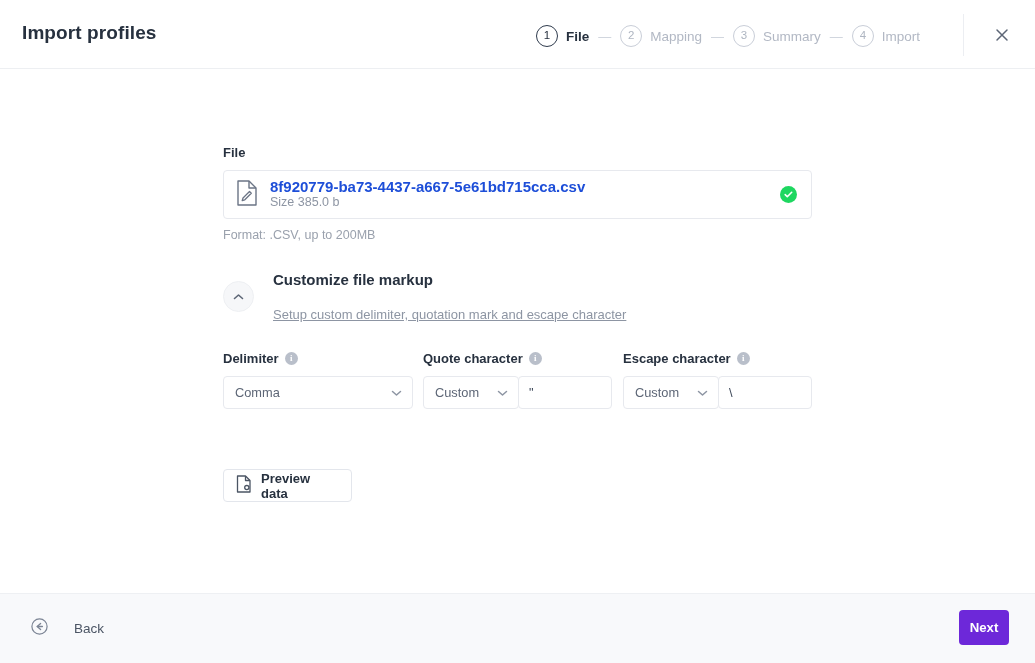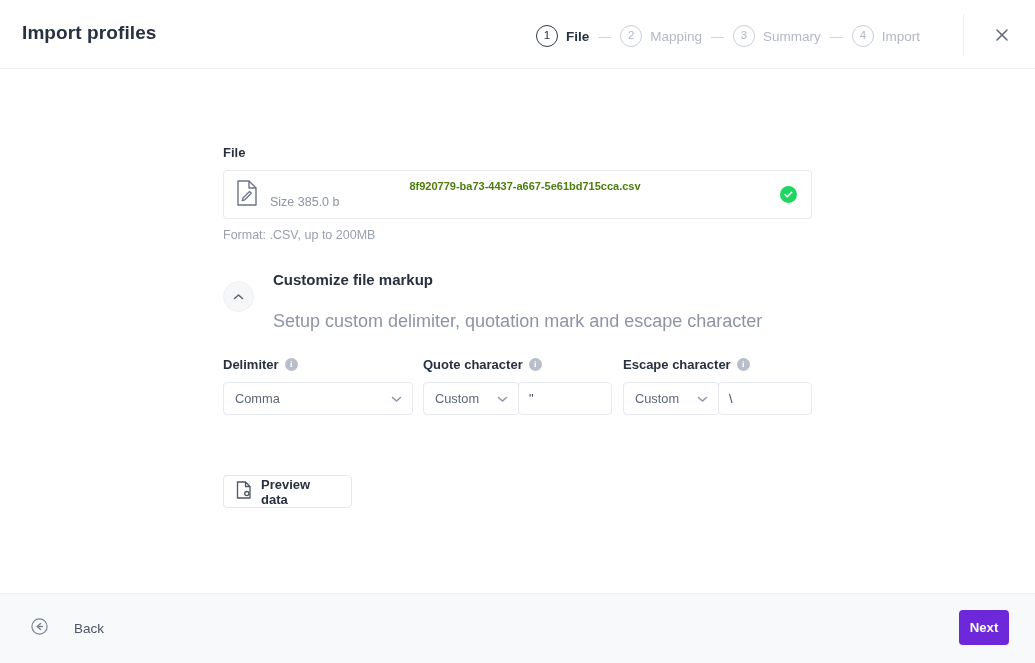--- a/index.html
+++ b/index.html
@@ -125,28 +125,27 @@
     border: 1px solid #e7e9ee;
     border-radius: 4px;
     display: flex;
     align-items: center;
     padding: 0 14px 0 12px;
     background: #fff;
   }
   .file-icon { flex: 0 0 auto; margin-right: 12px; display: block; }
   .file-meta { flex: 1 1 auto; min-width: 0; }
   .file-name {
-    font-size: 11px;
-    font-weight: bold;
-    color: #4d7c0f;
+    font-size: 15px;
+    font-weight: bold;
+    color: #1d4ed8;
     line-height: 15px;
     white-space: nowrap;
     overflow: hidden;
     text-overflow: ellipsis;
-    text-align: center;
   }
   .file-size {
     font-size: 12.5px;
     color: #8d95a3;
     line-height: 16px;
   }
   .file-status {
     flex: 0 0 auto;
     width: 17px; height: 17px;
     border-radius: 50%;
@@ -180,24 +179,25 @@
     cursor: pointer;
   }
   .customize-text { margin-left: 19px; }
   .customize-title {
     font-size: 15px;
     font-weight: bold;
     color: #27313f;
     line-height: 18px;
   }
   .customize-sub {
-    font-size: 18px;
+    font-size: 13px;
     color: #8d95a3;
     line-height: 18px;
-    margin-top: 23px;
+    margin-top: 17px;
+    text-decoration: underline;
   }
 
   
   .fields-row {
     margin-top: 27px;
     display: flex;
     gap: 10px;
   }
   .field-group { position: relative; }
   .field-group.delimiter { width: 190px; }

